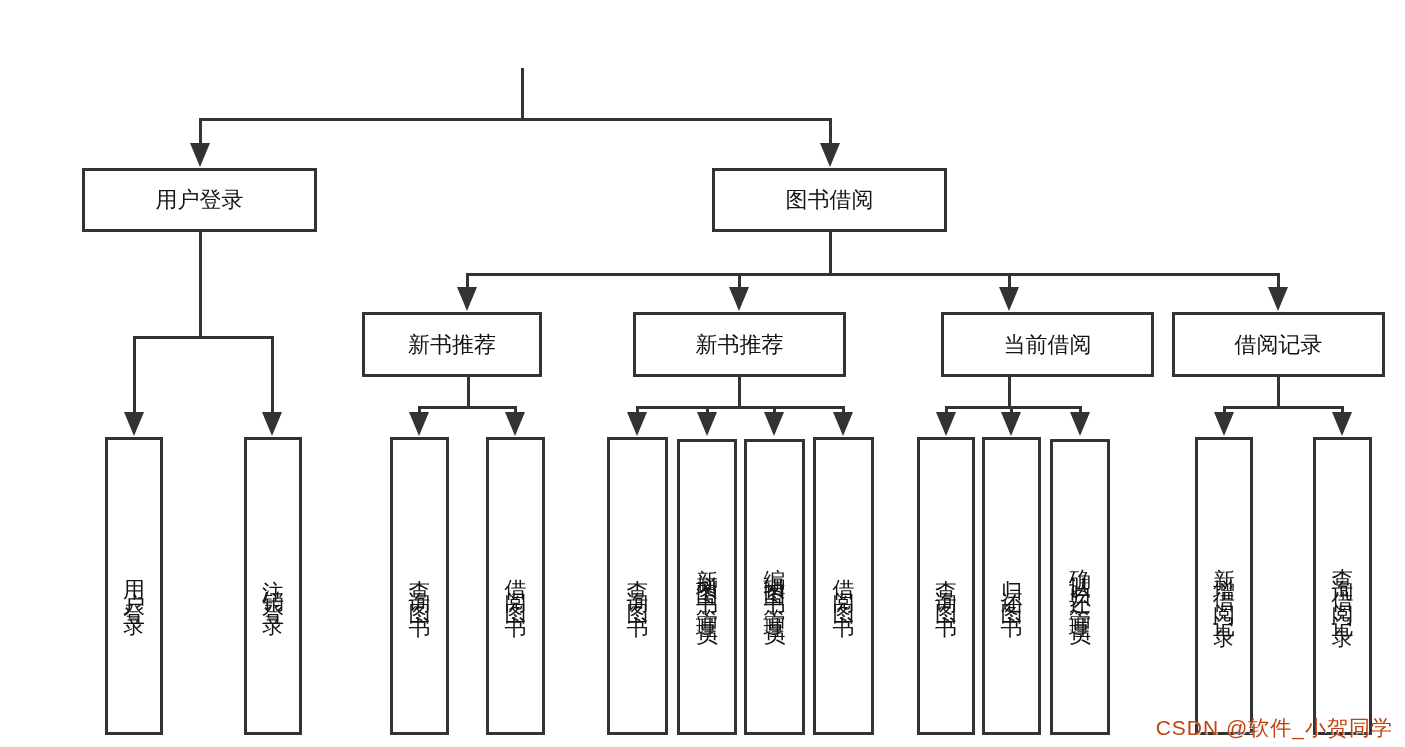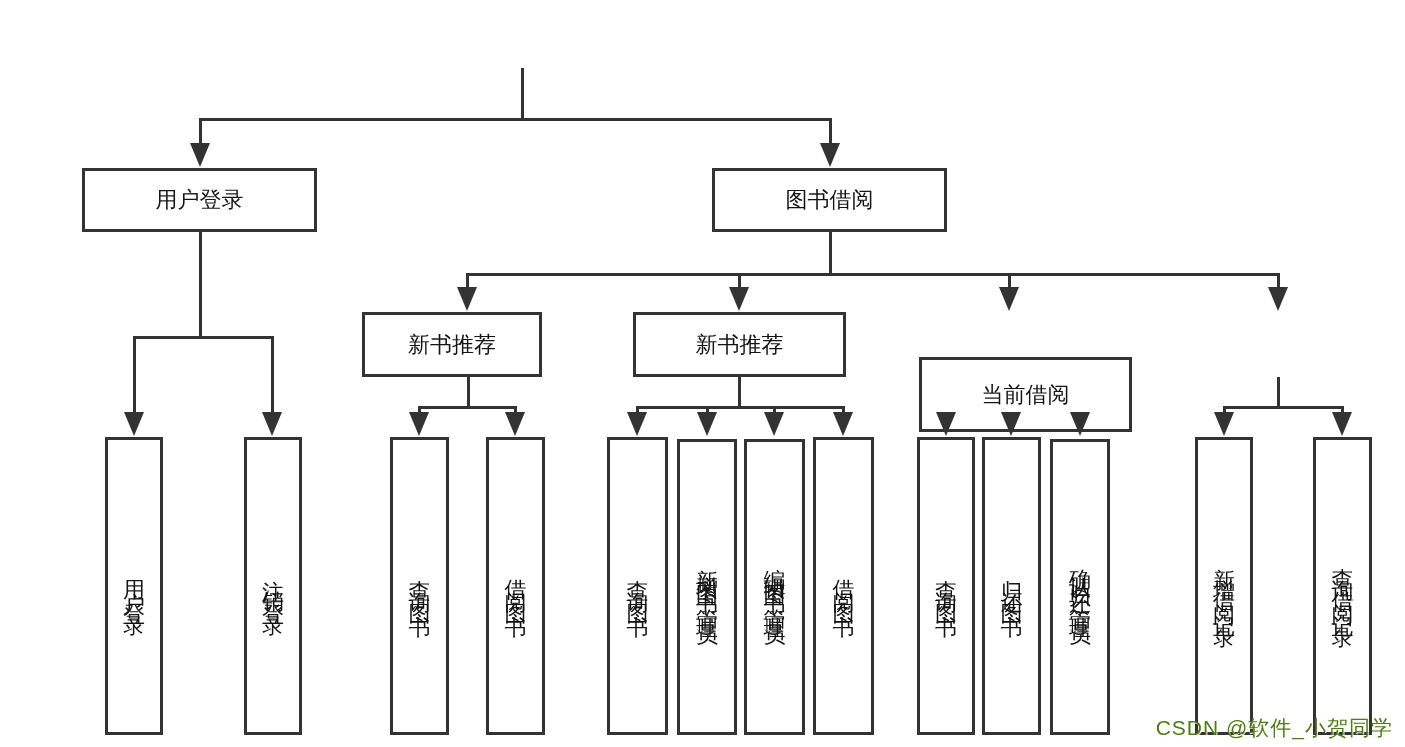--- a/index.html
+++ b/index.html
@@ -40,35 +40,36 @@
     border-right:10px solid transparent;
     border-top:24px solid #333333;
     z-index:3;
   }
   #watermark {
     position:absolute;
     right:12px;
     bottom:5px;
     font-size:21px;
     letter-spacing:1px;
-    color:#4d7c0f;
+    color:#c2410c;
     text-shadow:1px 1px 0 rgba(255,255,255,0.85);
     z-index:10;
   }
 </style>
 </head>
 <body>
 
 <div id="canvas">
   <div id="watermark">CSDN @软件_小贺同学</div>
     <div class="node" style="left: 82px; top: 168px; width: 235px; height: 64px;">用户登录</div>
     <div class="node" style="left: 712px; top: 168px; width: 235px; height: 64px;">图书借阅</div>
     <div class="node" style="left: 362px; top: 312px; width: 180px; height: 65px;">新书推荐</div>
     <div class="node" style="left: 633px; top: 312px; width: 213px; height: 65px;">新书推荐</div>
-    <div class="node" style="left: 919px; top: 312px; width: 213px; height: 75px; margin-top: 45px;">当前借阅</div>
+    <div class="node" style="left: 941px; top: 312px; width: 213px; height: 65px;">当前借阅</div>
+    <div class="node" style="left: 1172px; top: 312px; width: 213px; height: 65px;">借阅记录</div>
     <div class="node vertical" style="left: 105px; top: 437px; width: 58px; height: 298px; letter-spacing: 12px;">用户登录</div>
     <div class="node vertical" style="left: 244px; top: 437px; width: 58px; height: 298px; letter-spacing: 12px;">注销登录</div>
     <div class="node vertical" style="left: 390px; top: 437px; width: 59px; height: 298px; letter-spacing: 12px;">查询图书</div>
     <div class="node vertical" style="left: 486px; top: 437px; width: 59px; height: 298px; letter-spacing: 12px;">借阅图书</div>
     <div class="node vertical" style="left: 607px; top: 437px; width: 61px; height: 298px; letter-spacing: 12px;">查询图书</div>
     <div class="node vertical" style="left: 677px; top: 439px; width: 60px; height: 296px; letter-spacing: 8px;">新增图书（管理员）</div>
     <div class="node vertical" style="left: 744px; top: 439px; width: 61px; height: 296px; letter-spacing: 8px;">编辑图书（管理员）</div>
     <div class="node vertical" style="left: 813px; top: 437px; width: 61px; height: 298px; letter-spacing: 12px;">借阅图书</div>
     <div class="node vertical" style="left: 917px; top: 437px; width: 58px; height: 298px; letter-spacing: 12px;">查询图书</div>
     <div class="node vertical" style="left: 982px; top: 437px; width: 59px; height: 298px; letter-spacing: 12px;">归还图书</div>

